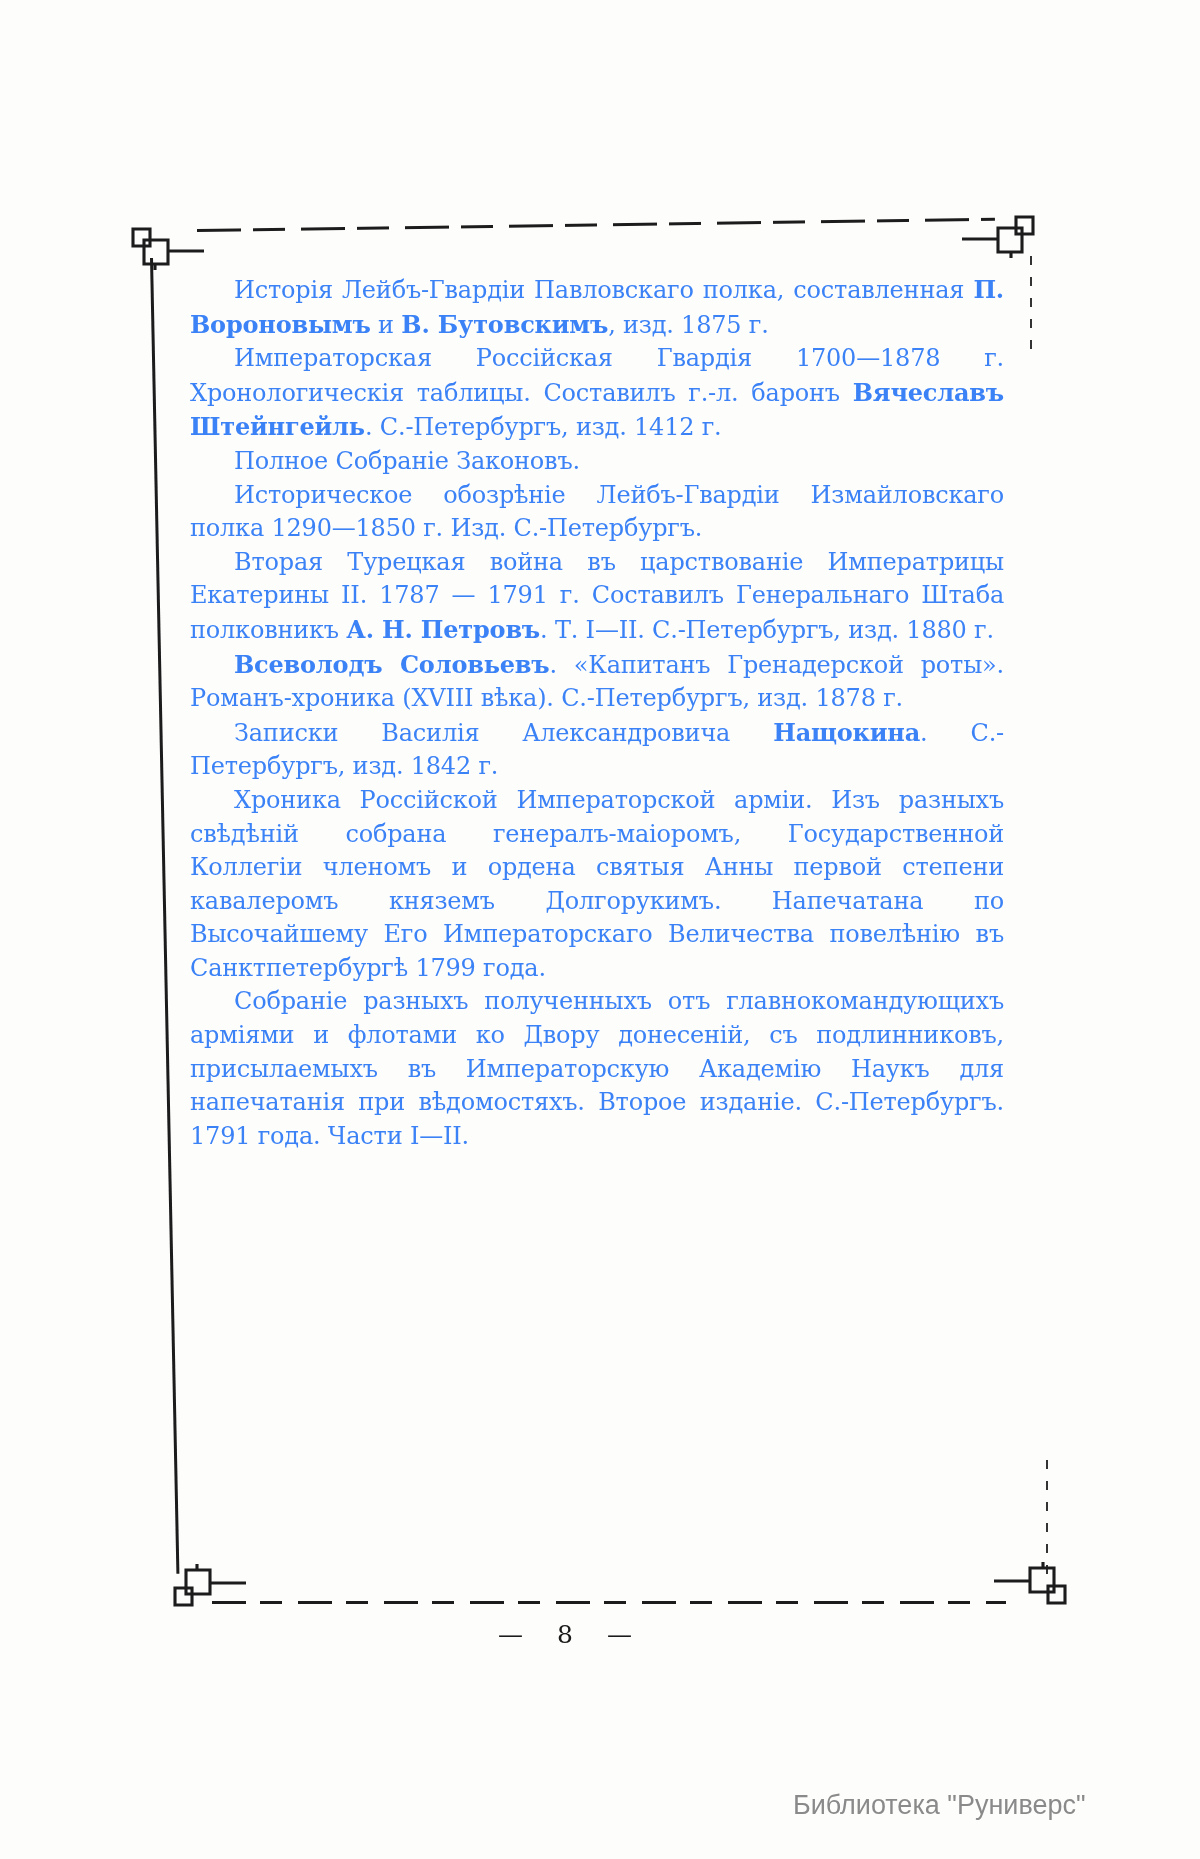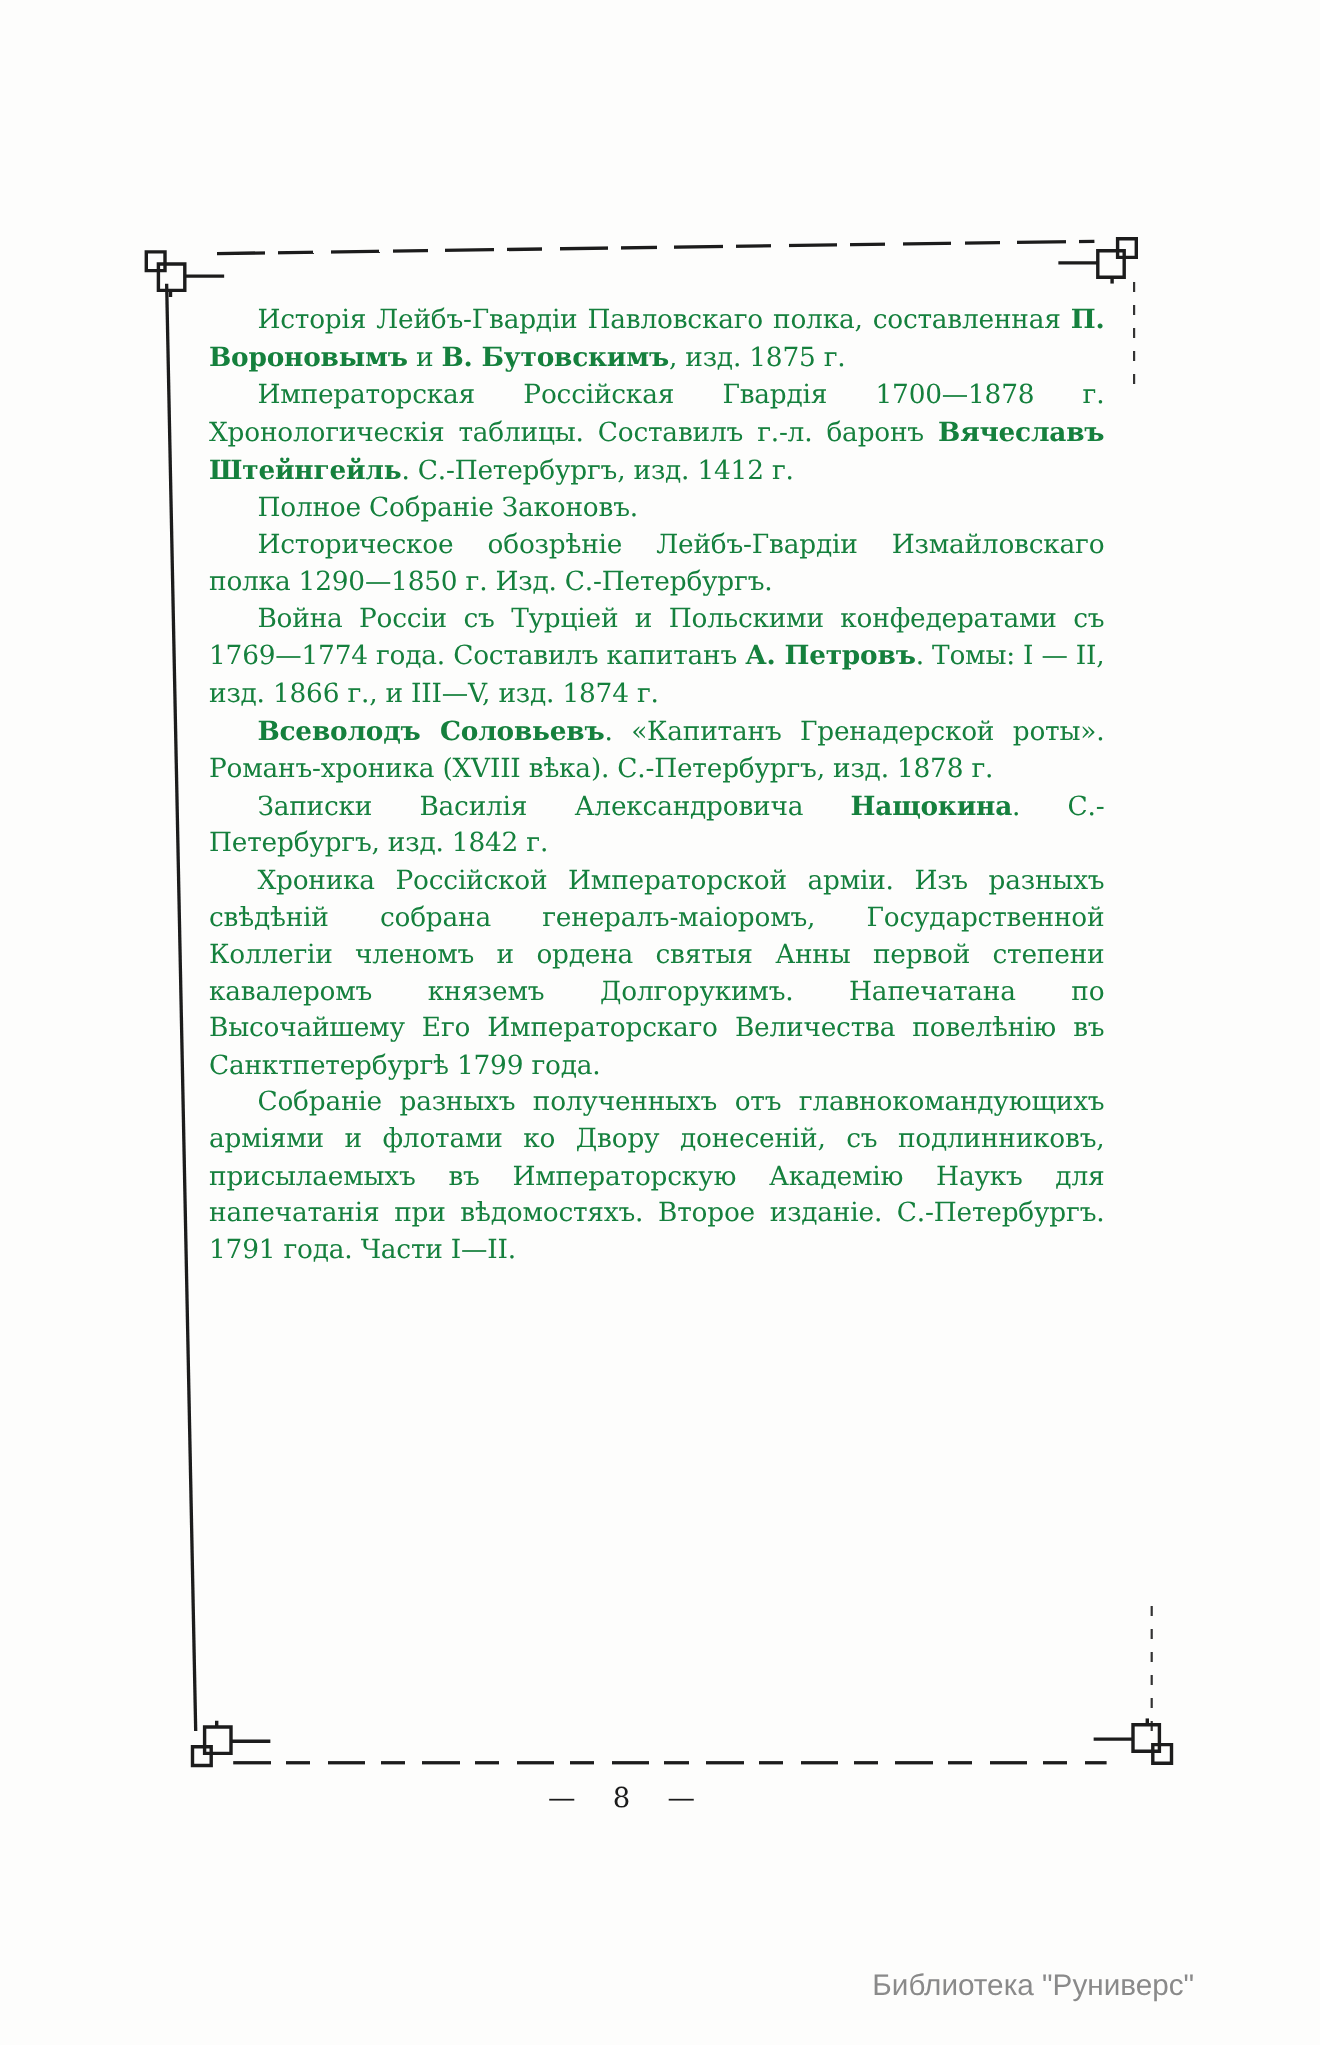--- a/index.html
+++ b/index.html
@@ -71,21 +71,21 @@
   .orn-tl { left: 128px; top: 224px; }
   .orn-tr { left: 962px; top: 212px; transform: scaleX(-1); }
   .orn-bl { left: 170px; top: 1564px; transform: scaleY(-1); }
   .orn-br { left: 994px; top: 1562px; transform: scale(-1,-1); }
 
   
   .text-block {
     position: absolute;
     left: 190px; top: 273px;
     width: 814px;
-    color: #15803d;
+    color: #3b82f6;
     font-size: 24px;
     line-height: 33.6px;
     text-align: justify;
     letter-spacing: -0.2px;
   }
   .entry {
     margin: 0;
     text-indent: 44px;
   }
   .entry .bold { font-weight: bold; }
@@ -138,21 +138,21 @@
     <svg viewBox="0 0 76 46">
         <path d="M5 5 H22 V22 H5 Z M16 16 H40 V40 H16 Z M40 27 H76 M27 40 V46"></path>
       </svg>
   </span>
 
   <div class="text-block">
       <p class="entry"><span>Исторія Лейбъ-Гвардіи Павловскаго полка, составленная </span><span class="bold">П. Вороновымъ</span><span> и </span><span class="bold">В. Бутовскимъ</span><span>, изд. 1875 г.</span></p>
       <p class="entry"><span>Императорская Россійская Гвардія 1700—1878 г. Хронологическія таблицы. Составилъ г.-л. баронъ </span><span class="bold">Вячеславъ Штейнгейль</span><span>. С.-Петербургъ, изд. 1412 г.</span></p>
       <p class="entry"><span>Полное Собраніе Законовъ.</span></p>
       <p class="entry"><span>Историческое обозрѣніе Лейбъ-Гвардіи Измайловскаго полка 1290—1850 г. Изд. С.-Петербургъ.</span></p>
-      <p class="entry"><span>Война Россіи съ Турціей и Польскими конфедератами съ 1769—1774 года. Составилъ капитанъ </span><span class="bold">А. Петровъ</span><span>. Томы: I — II, изд. 1866 г., и III—V, изд. 1874 г.</span></p>
+      <p class="entry"><span>Вторая Турецкая война въ царствованіе Императрицы Екатерины II. 1787 — 1791 г. Составилъ Генеральнаго Штаба полковникъ </span><span class="bold">А. Н. Петровъ</span><span>. Т. I—II. С.-Петербургъ, изд. 1880 г.</span></p>
       <p class="entry"><span class="bold">Всеволодъ Соловьевъ</span><span>. «Капитанъ Гренадерской роты». Романъ-хроника (XVIII вѣка). С.-Петербургъ, изд. 1878 г.</span></p>
       <p class="entry"><span>Записки Василія Александровича </span><span class="bold">Нащокина</span><span>. С.-Петербургъ, изд. 1842 г.</span></p>
       <p class="entry"><span>Хроника Россійской Императорской арміи. Изъ разныхъ свѣдѣній собрана генералъ-маіоромъ, Государственной Коллегіи членомъ и ордена святыя Анны первой степени кавалеромъ княземъ Долгорукимъ. Напечатана по Высочайшему Его Императорскаго Величества повелѣнію въ Санктпетербургѣ 1799 года.</span></p>
       <p class="entry"><span>Собраніе разныхъ полученныхъ отъ главнокомандующихъ арміями и флотами ко Двору донесеній, съ подлинниковъ, присылаемыхъ въ Императорскую Академію Наукъ для напечатанія при вѣдомостяхъ. Второе изданіе. С.-Петербургъ. 1791 года. Части I—II.</span></p>
     </div>
 
   <div class="page-number">— 8 —</div>
   <div class="watermark">Библиотека "Руниверс"</div>
 
 </div>

